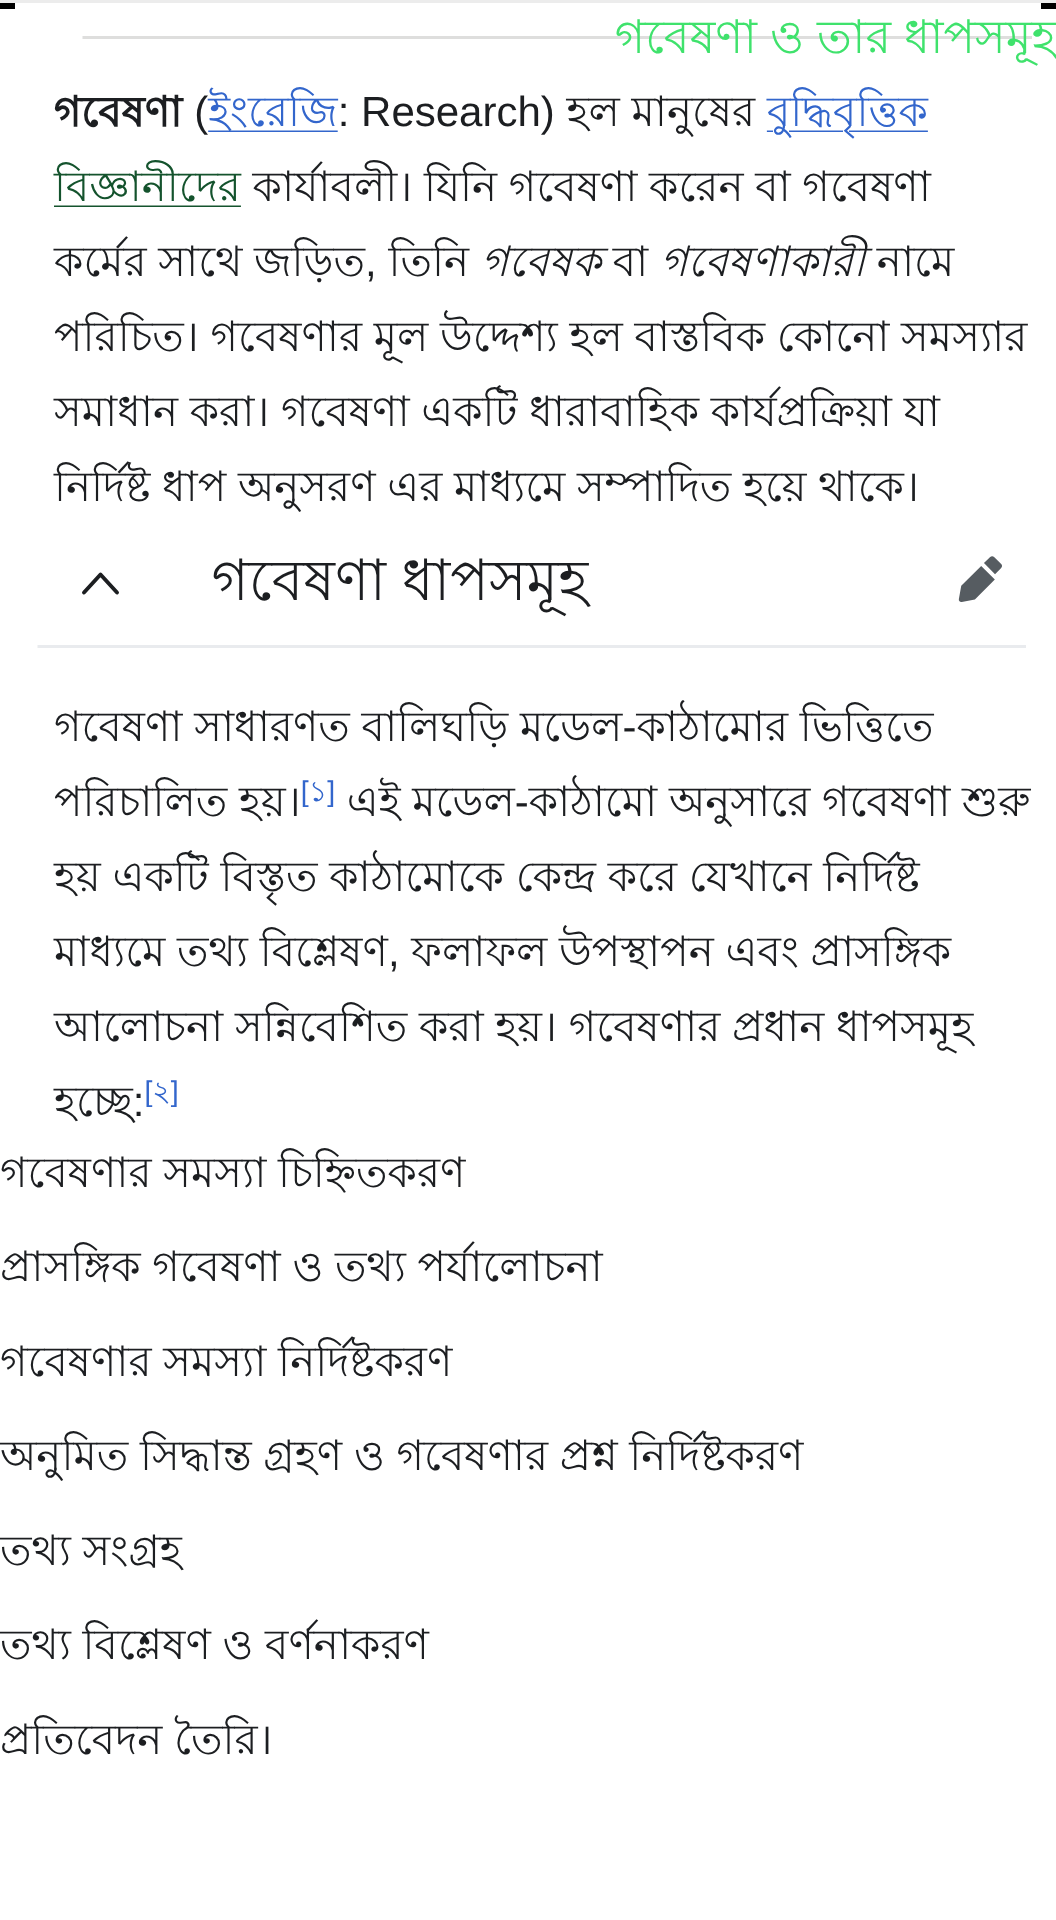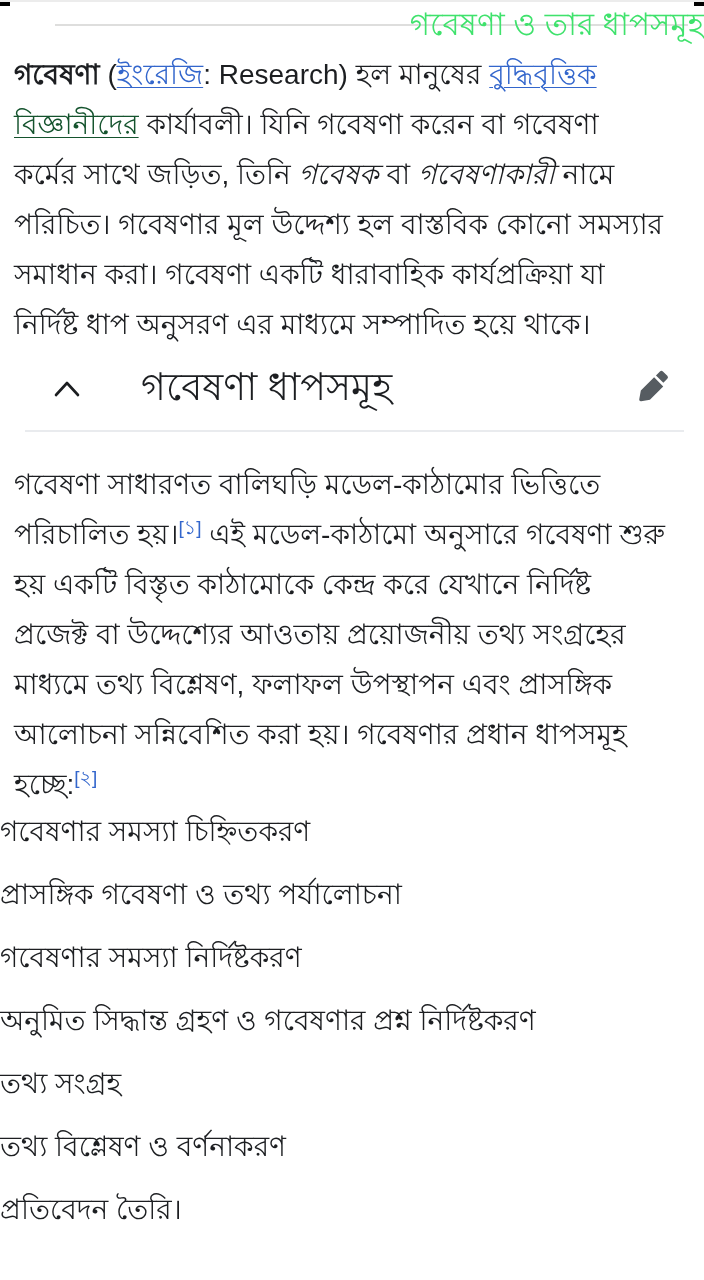--- a/index.html
+++ b/index.html
@@ -14,21 +14,21 @@
   .corner.right { right:0; }
 
   
   .title-wrap { position:relative; height:48px; }
   .title-line { position:absolute; left:55px; right:16px; top:22px; height:2px;
                 background:#dededd; }
   .overlay-title { position:relative; text-align:right; font-size:31px; font-weight:500;
                    line-height:46px; white-space:nowrap; }
 
   
-  .para { padding-left:14px; }
+  .para { padding-left:36px; }
   .tline { height:50px; line-height:50px; font-size:28px; white-space:nowrap; }
   .seg-b { font-weight:bold; }
   .seg-i { font-style:italic; }
   .seg-l { text-decoration:underline; text-decoration-thickness:1px; text-underline-offset:3px; cursor:pointer; }
   .seg-r { font-size:19px; vertical-align:super; line-height:0; cursor:pointer; }
 
   
   .section-head { display:flex; align-items:center; margin-top:6px; height:66px;
                   padding:0 28px 0 52px; cursor:pointer;gap:37px; }
   .caret { display:inline-flex; width:30px; margin-right:22px; flex:none; }
@@ -81,21 +81,20 @@
       </svg>
     </span>
   </div>
 
   <div class="divider"></div>
 
   <div class="para" id="body-para">
       <div class="tline"><span class="seg-p">গবেষণা সাধারণত বালিঘড়ি মডেল-কাঠামোর ভিত্তিতে</span></div>
       <div class="tline"><span class="seg-p">পরিচালিত হয়।</span><sup class="seg-r" style="color: rgb(51, 102, 204);">[১]</sup><span class="seg-p"> এই মডেল-কাঠামো অনুসারে গবেষণা শুরু</span></div>
       <div class="tline"><span class="seg-p">হয় একটি বিস্তৃত কাঠামোকে কেন্দ্র করে যেখানে নির্দিষ্ট</span></div>
-      <div class="tline"><span class="seg-p">প্রজেক্ট বা উদ্দেশ্যের আওতায় প্রয়োজনীয় তথ্য সংগ্রহের</span></div>
       <div class="tline"><span class="seg-p">মাধ্যমে তথ্য বিশ্লেষণ, ফলাফল উপস্থাপন এবং প্রাসঙ্গিক</span></div>
       <div class="tline"><span class="seg-p">আলোচনা সন্নিবেশিত করা হয়। গবেষণার প্রধান ধাপসমূহ</span></div>
       <div class="tline"><span class="seg-p">হচ্ছে:</span><sup class="seg-r" style="color: rgb(51, 102, 204);">[২]</sup></div>
     </div>
 
   <ul class="steps" id="steps-list">
       <li>গবেষণার সমস্যা চিহ্নিতকরণ</li>
       <li>প্রাসঙ্গিক গবেষণা ও তথ্য পর্যালোচনা</li>
       <li>গবেষণার সমস্যা নির্দিষ্টকরণ</li>
       <li>অনুমিত সিদ্ধান্ত গ্রহণ ও গবেষণার প্রশ্ন নির্দিষ্টকরণ</li>

